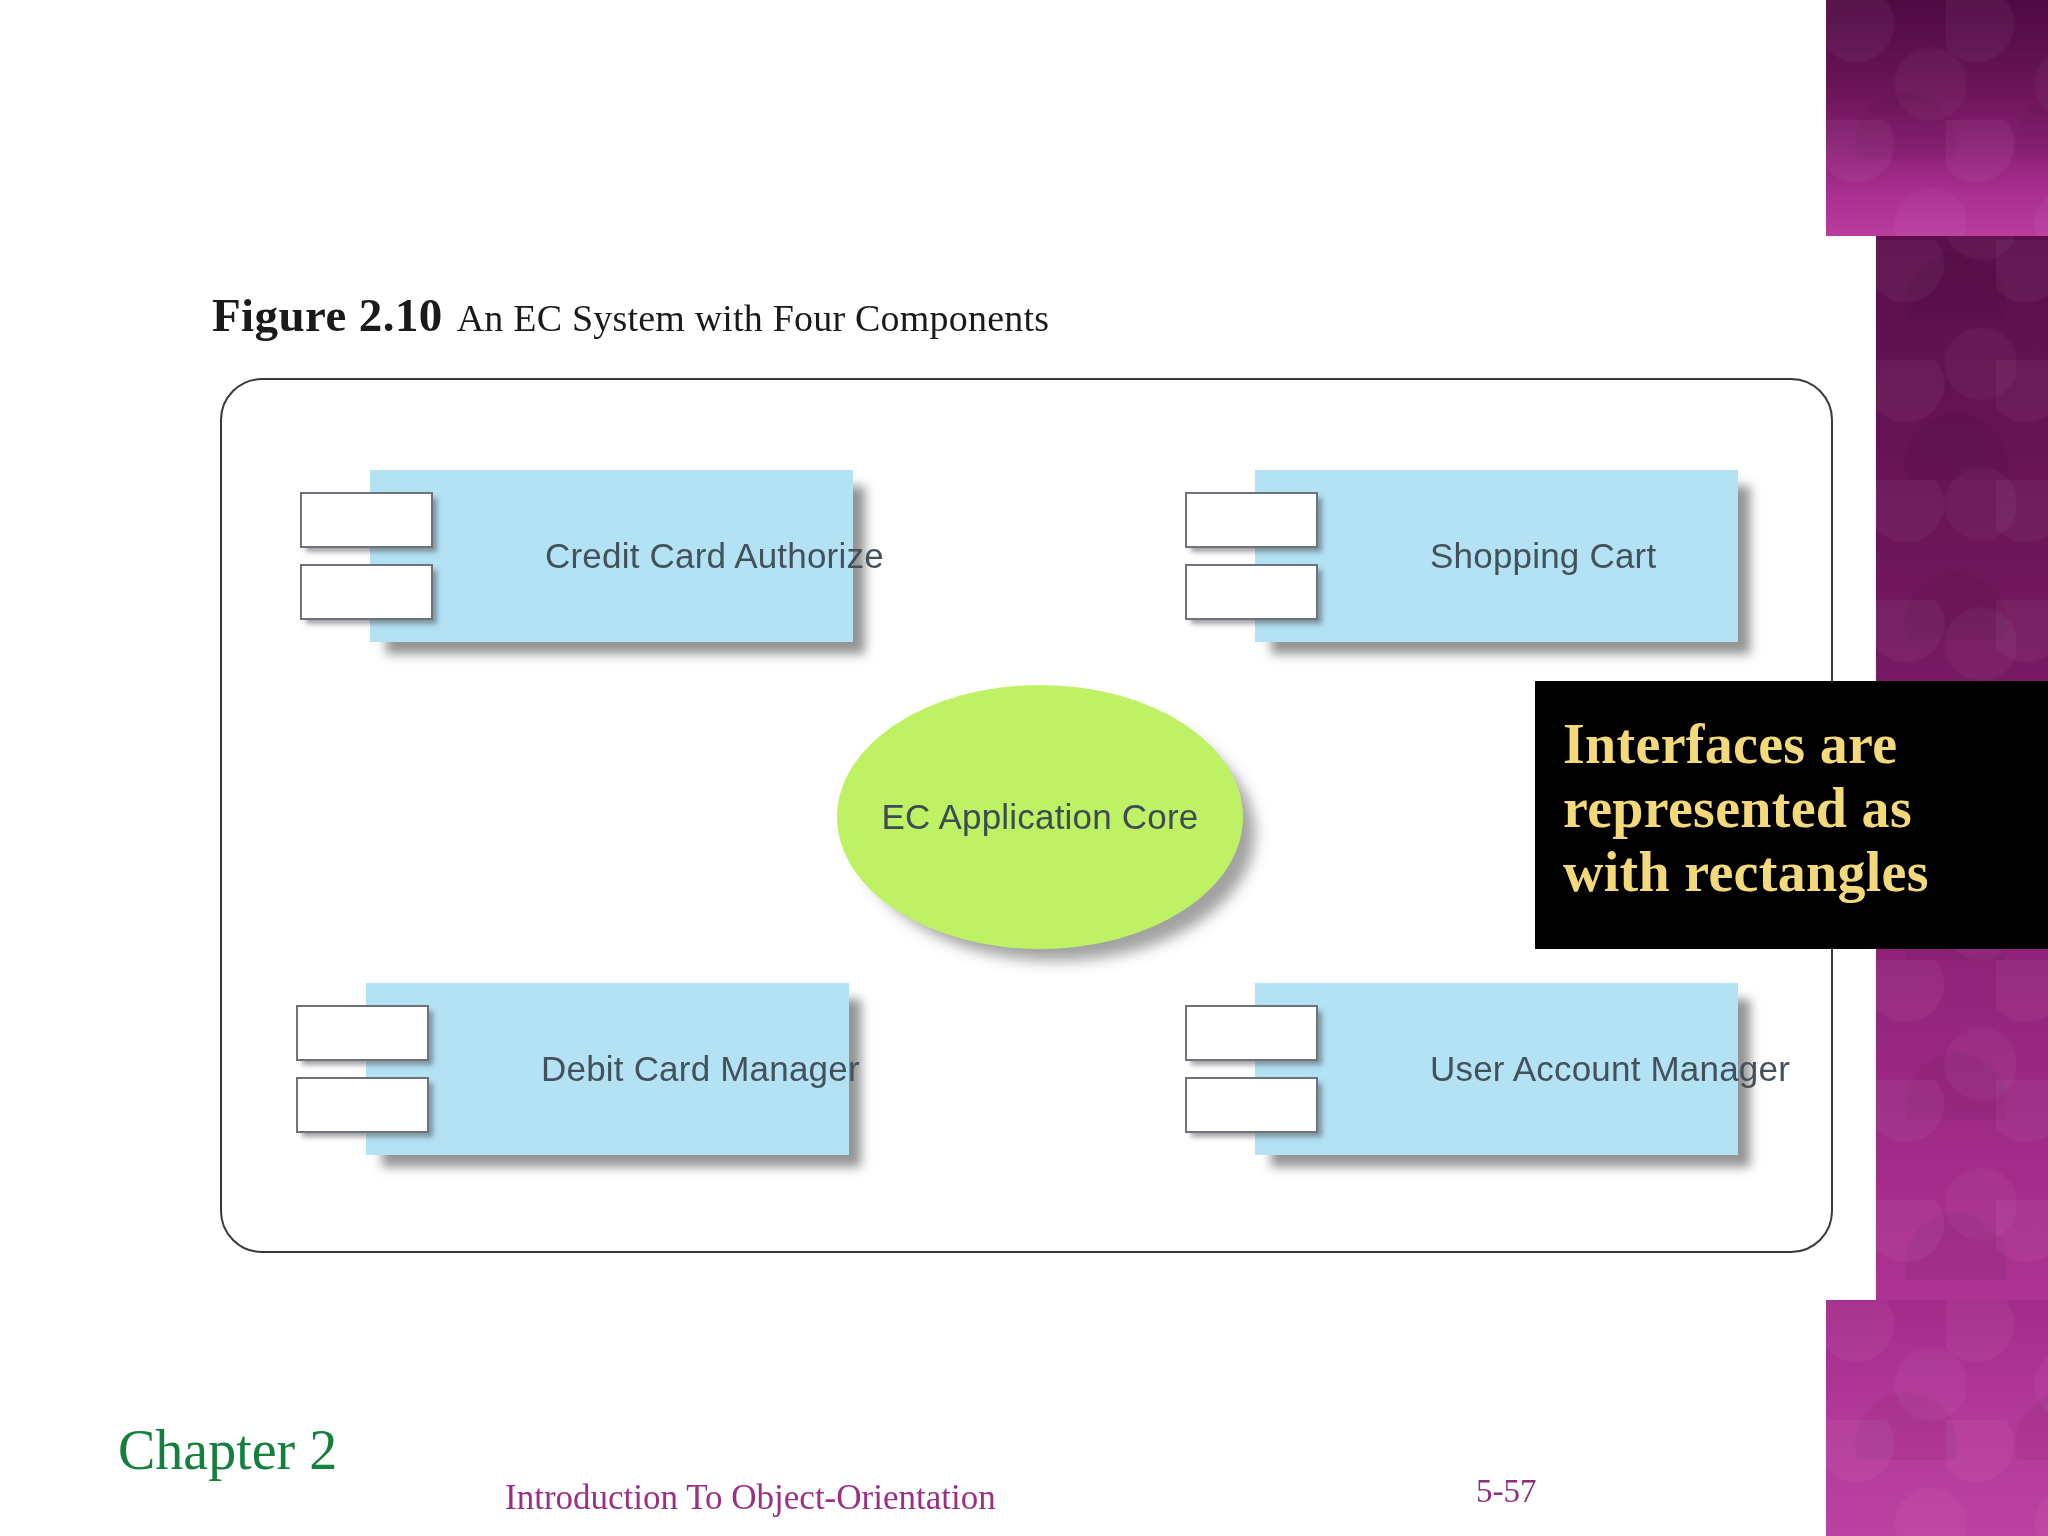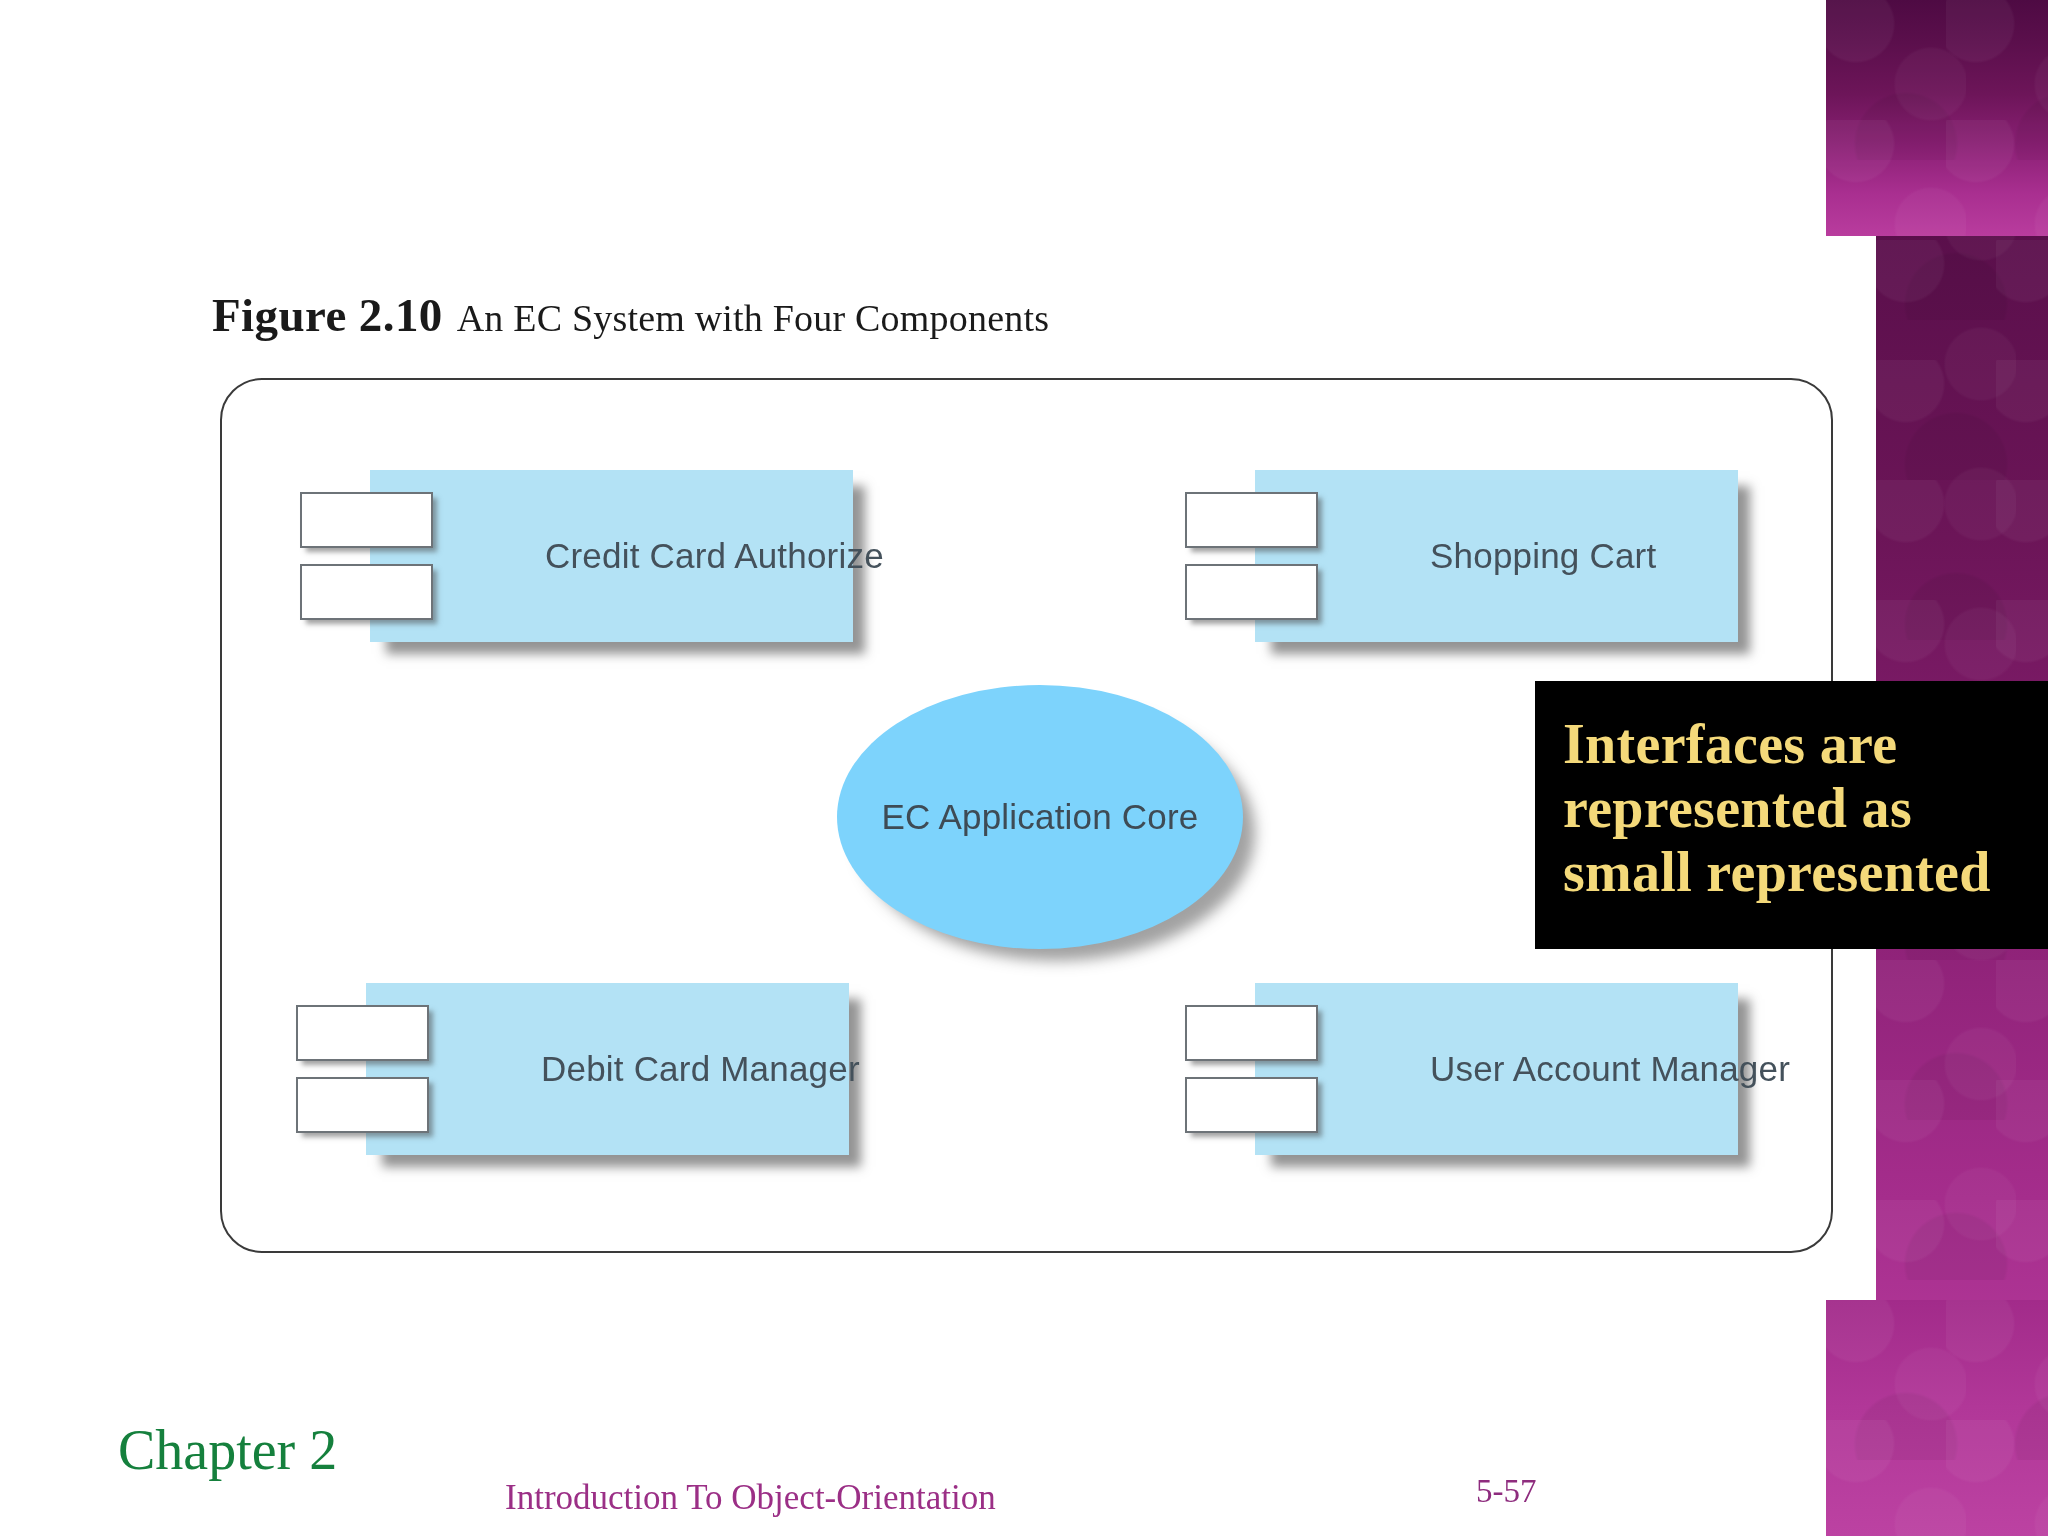--- a/index.html
+++ b/index.html
@@ -133,21 +133,21 @@
   #comp-user-account { left: 1185px; top: 983px; }
 
   
   #core-ellipse {
     position: absolute;
     left: 837px;
     top: 685px;
     width: 406px;
     height: 264px;
     border-radius: 50%;
-    background: #7dd3fc;
+    background: #bef264;
     box-shadow: 16px 16px 14px -4px rgba(70,70,70,0.5);
     display: flex;
     align-items: center;
     justify-content: center;
   }
   #core-ellipse .core-label {
     font-family: "Liberation Sans", sans-serif;
     font-size: 35px;
     font-weight: 500;
     color: #3E4B55;
@@ -262,20 +262,20 @@
     <div class="iface iface-bottom"></div>
   </div>
 
   <div id="core-ellipse">
     <span class="core-label">EC Application Core</span>
   </div>
 
   <div id="callout">
     <div class="callout-line">Interfaces are</div>
     <div class="callout-line">represented as</div>
-    <div class="callout-line">small represented</div>
+    <div class="callout-line">with rectangles</div>
   </div>
 
   <div id="chapter-label">Chapter 2</div>
   <div id="footer-title">Introduction To Object-Orientation</div>
   <div id="page-number">5-57</div>
 
 </div>
 
 </body></html>

